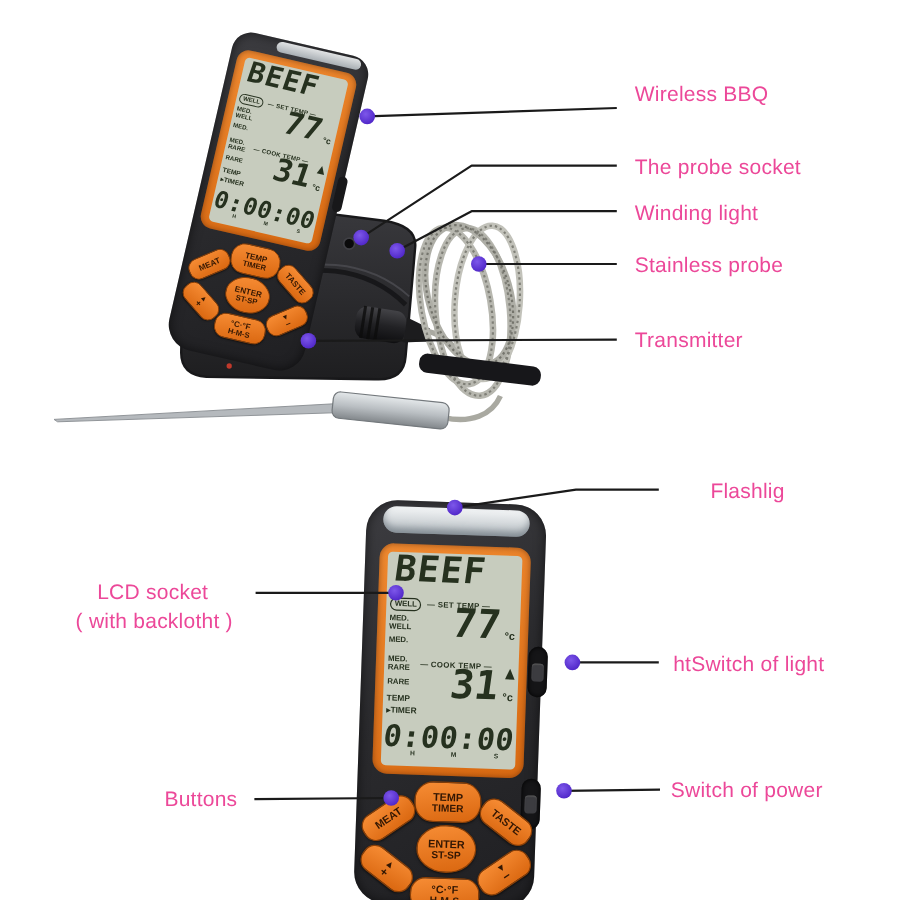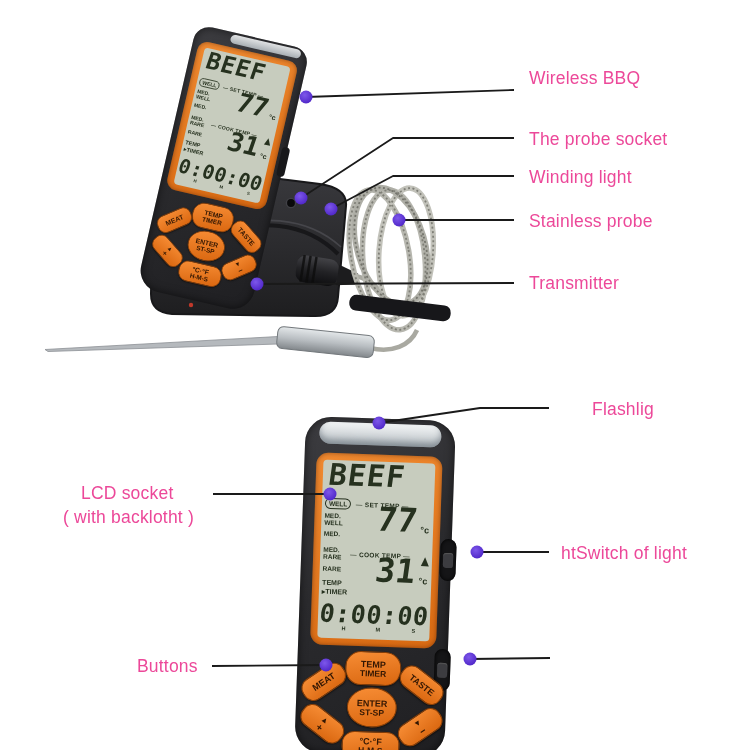--- a/index.html
+++ b/index.html
@@ -291,14 +291,15 @@
   <div class="label" style="left:529px;top:68px;">Wireless BBQ</div>
   <div class="label" style="left:529px;top:129px;">The probe socket</div>
   <div class="label" style="left:529px;top:167px;">Winding light</div>
   <div class="label" style="left:529px;top:211px;">Stainless probe</div>
   <div class="label" style="left:529px;top:273px;">Transmitter</div>
   <div class="label" style="left:576px;top:399px;margin-left:16px;">Flashlig</div>
   <div class="label" style="left:81px;top:483px;">LCD socket</div>
   <div class="label" style="left:561px;top:543px;">htSwitch of light</div>
   <div class="label" style="left:63px;top:507px;">( with backlotht )</div>
   <div class="label" style="left:137px;top:656px;">Buttons</div>
+  <div class="label" style="left:559px;top:648px;">Switch of power</div>
 
 </div>
 
 </body></html>

